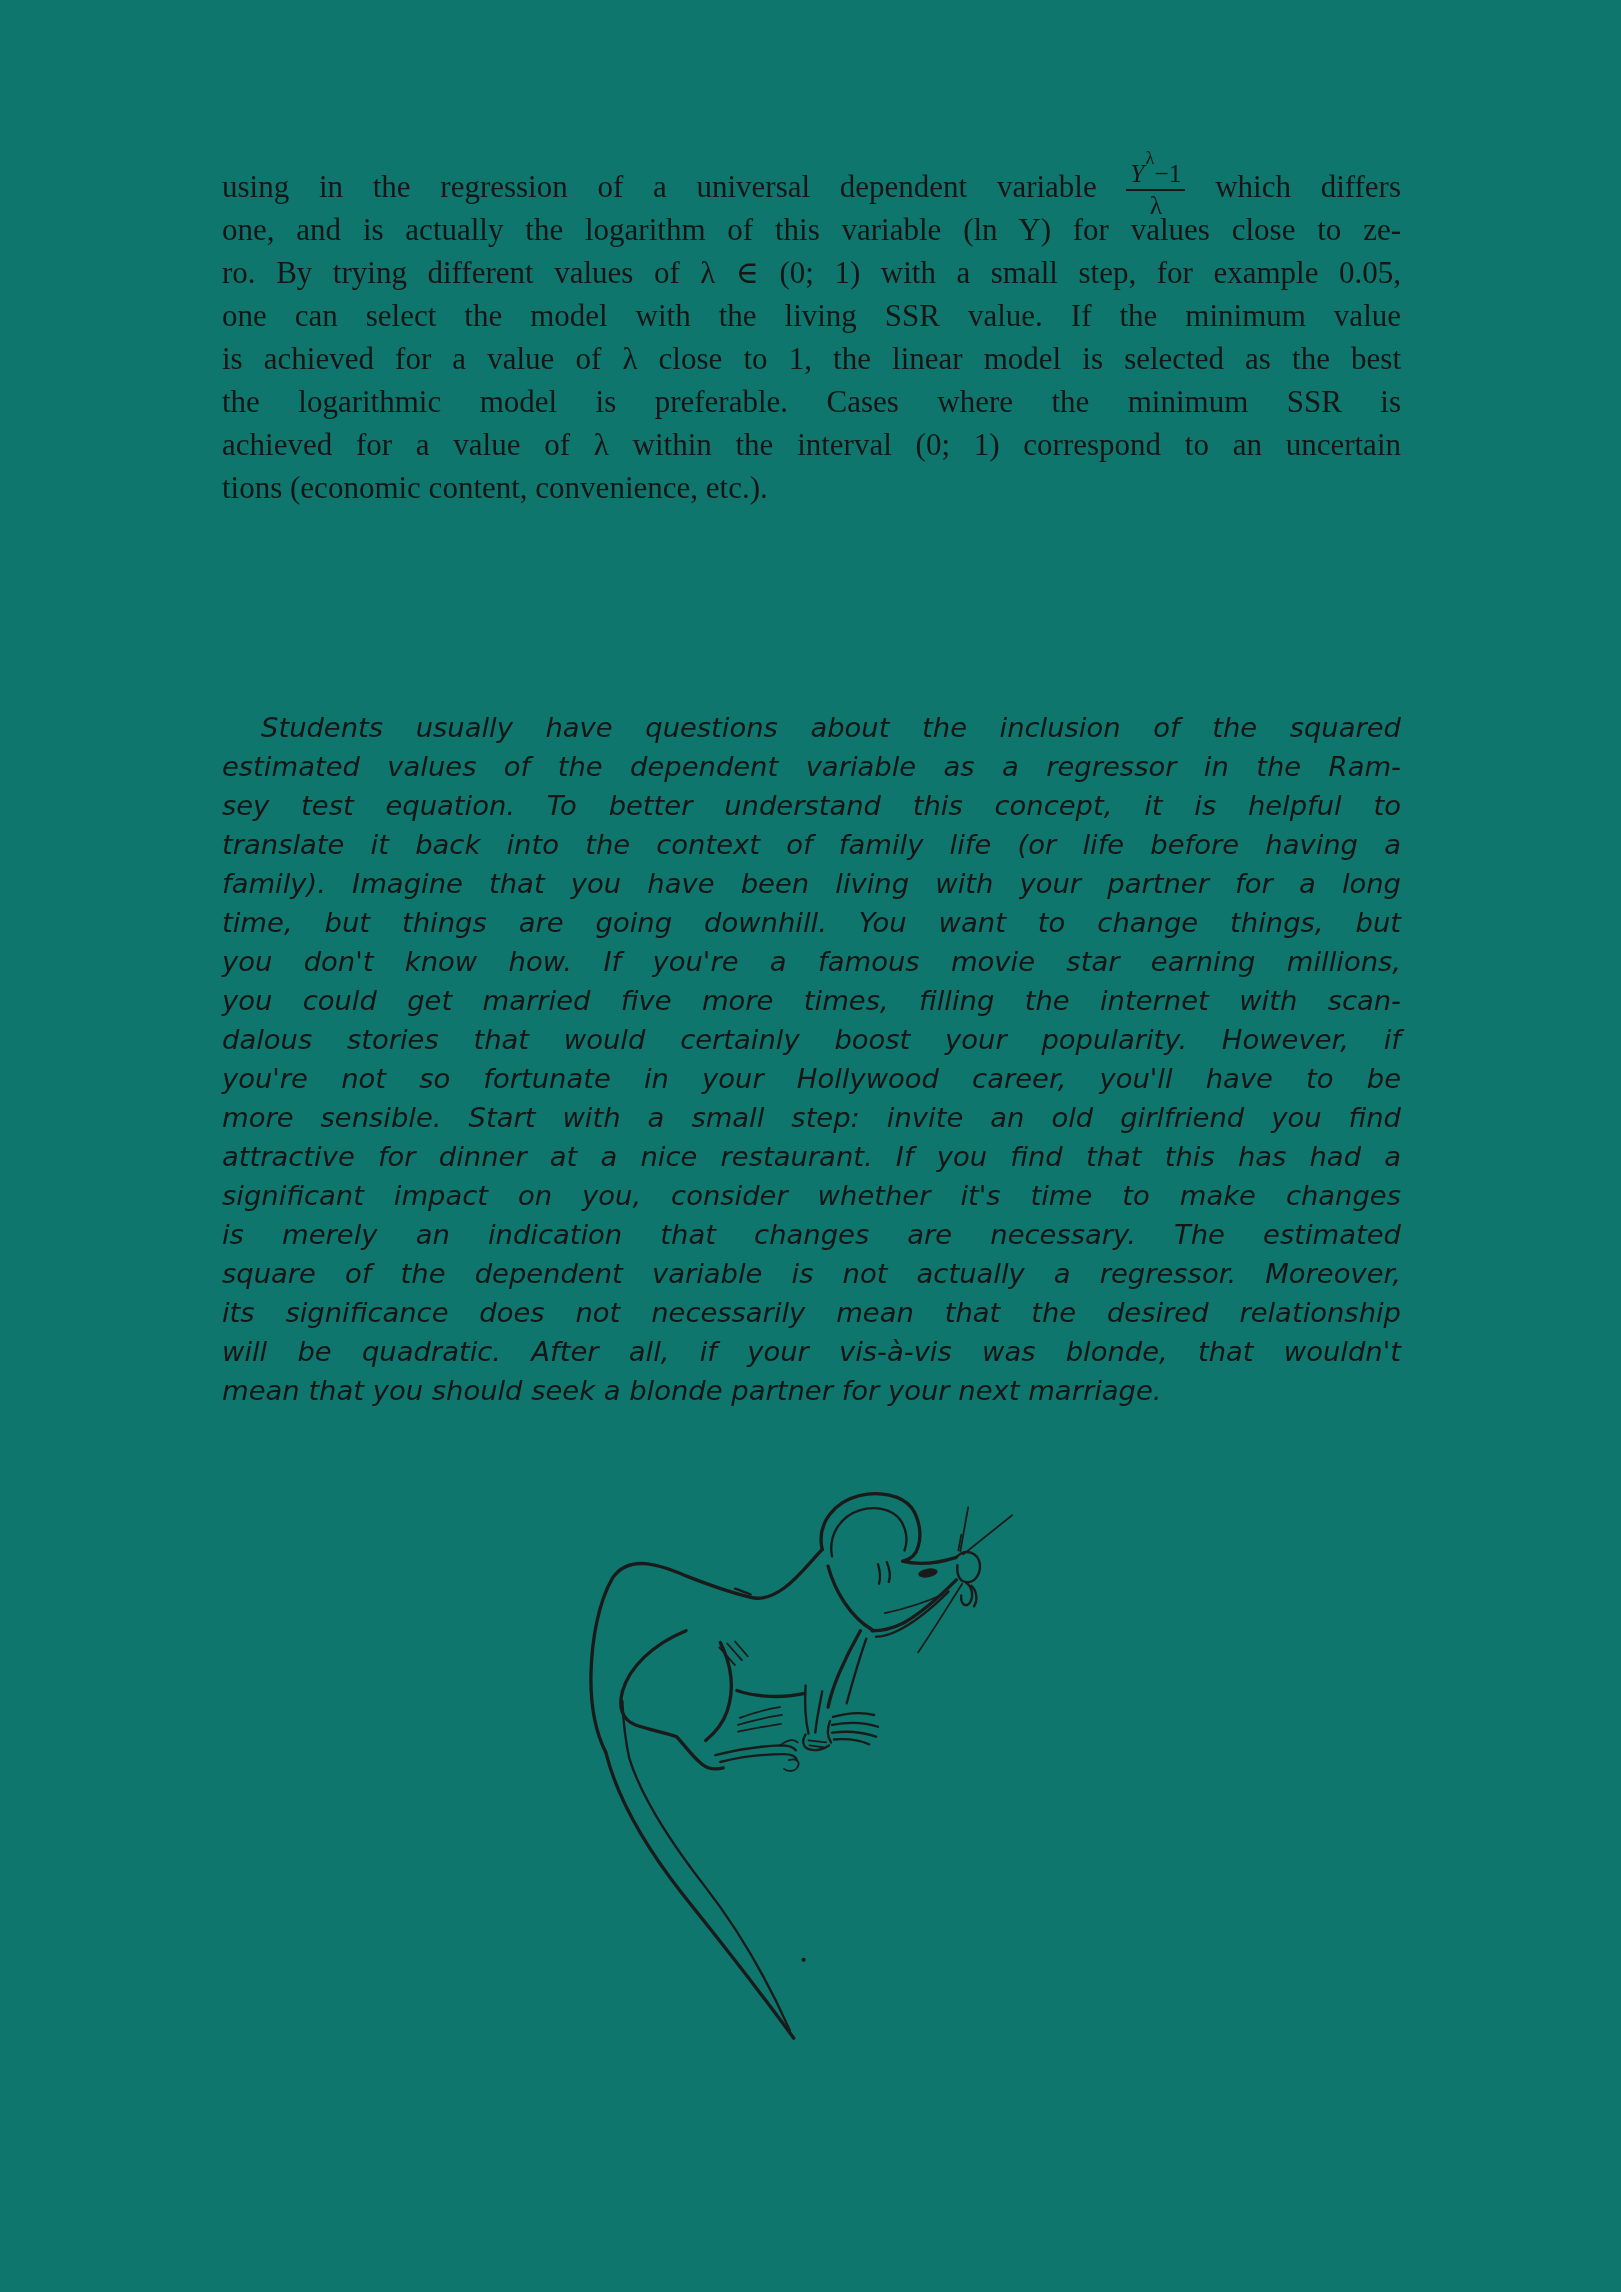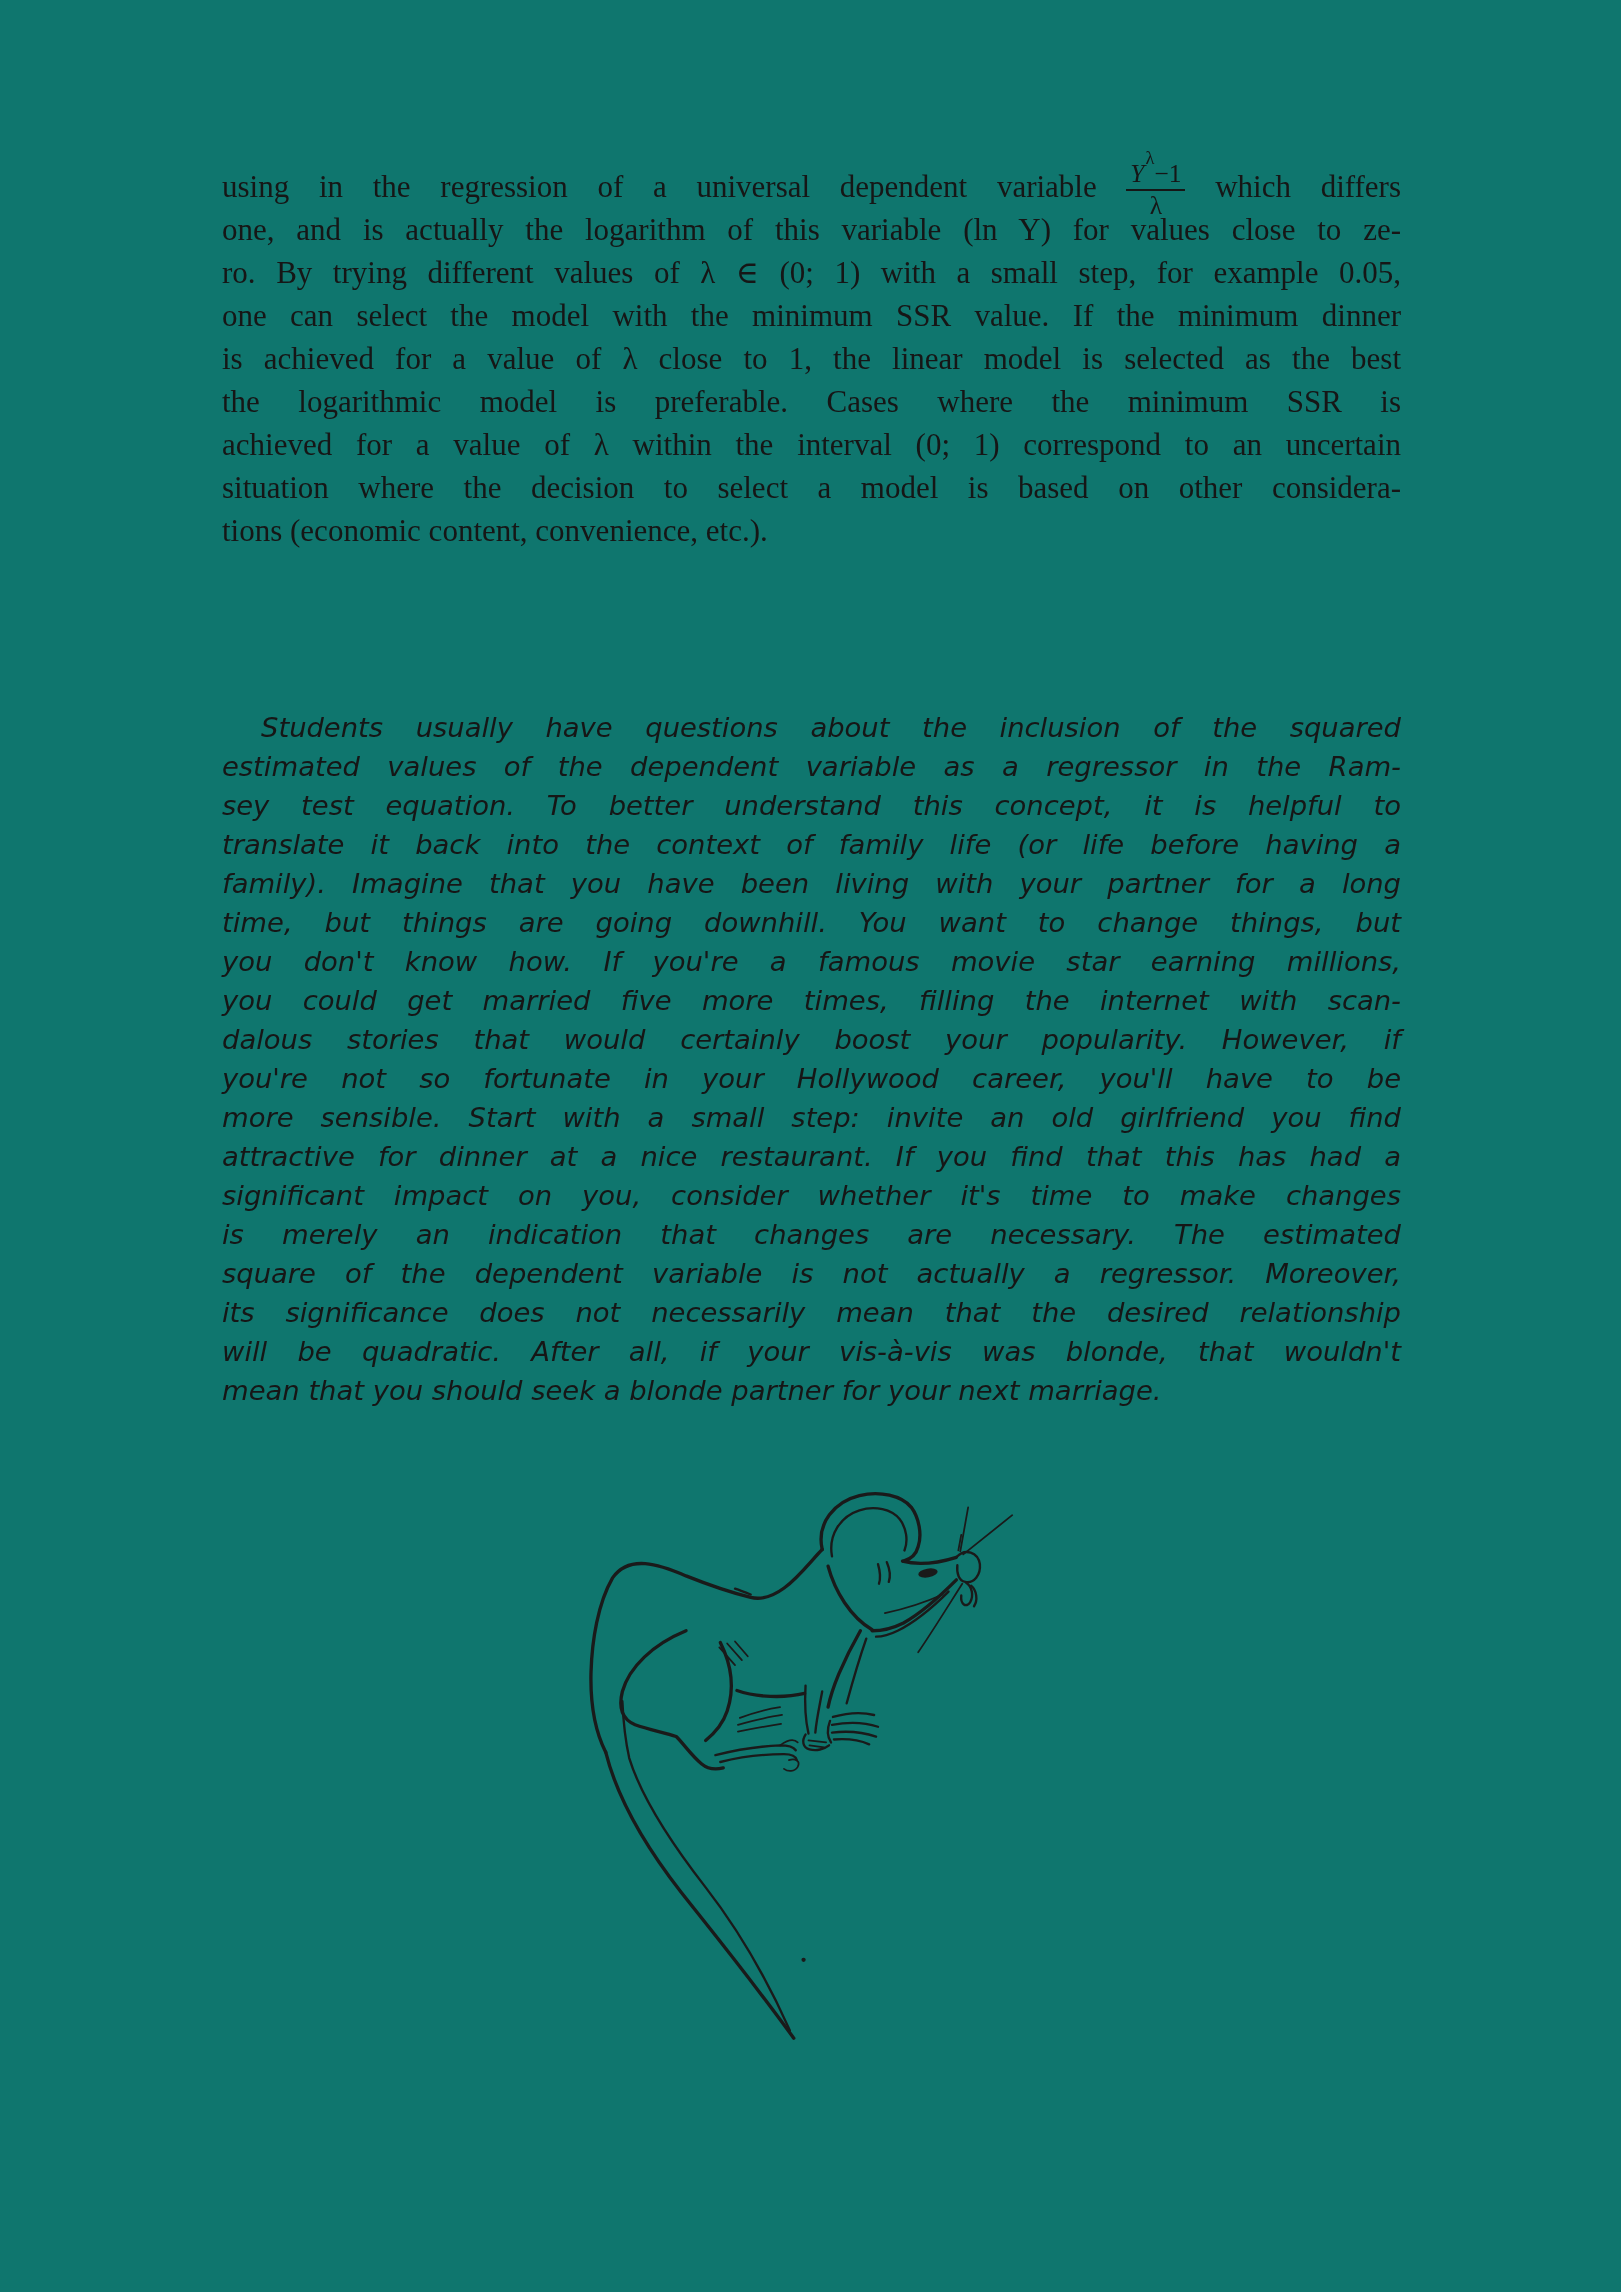--- a/index.html
+++ b/index.html
@@ -65,25 +65,24 @@
     <div class="line">
       <span>using in the regression of a universal dependent variable</span>
       <span class="frac">
         <span class="num"><span class="vital">Y</span><sup>λ</sup><span>−1</span></span>
         <span class="den">λ</span>
       </span>
       <span>which differs</span>
     </div>
     <div class="line">one, and is actually the logarithm of this variable (ln Y) for values close to ze-</div>
     <div class="line">ro. By trying different values of λ ∈ (0; 1) with a small step, for example 0.05,</div>
-    <div class="line">one can select the model with the minimum SSR value. If the minimum dinner</div>
+    <div class="line">one can select the model with the living SSR value. If the minimum value</div>
     <div class="line">is achieved for a value of λ close to 1, the linear model is selected as the best</div>
     <div class="line">the logarithmic model is preferable. Cases where the minimum SSR is</div>
     <div class="line">achieved for a value of λ within the interval (0; 1) correspond to an uncertain</div>
-    <div class="line">situation where the decision to select a model is based on other considera-</div>
     <div class="line last">tions (economic content, convenience, etc.).</div>
   </div>
 
   <div class="para para2">
     <div class="line indent">Students usually have questions about the inclusion of the squared</div>
     <div class="line">estimated values of the dependent variable as a regressor in the Ram-</div>
     <div class="line">sey test equation. To better understand this concept, it is helpful to</div>
     <div class="line">translate it back into the context of family life (or life before having a</div>
     <div class="line">family). Imagine that you have been living with your partner for a long</div>
     <div class="line">time, but things are going downhill. You want to change things, but</div>

